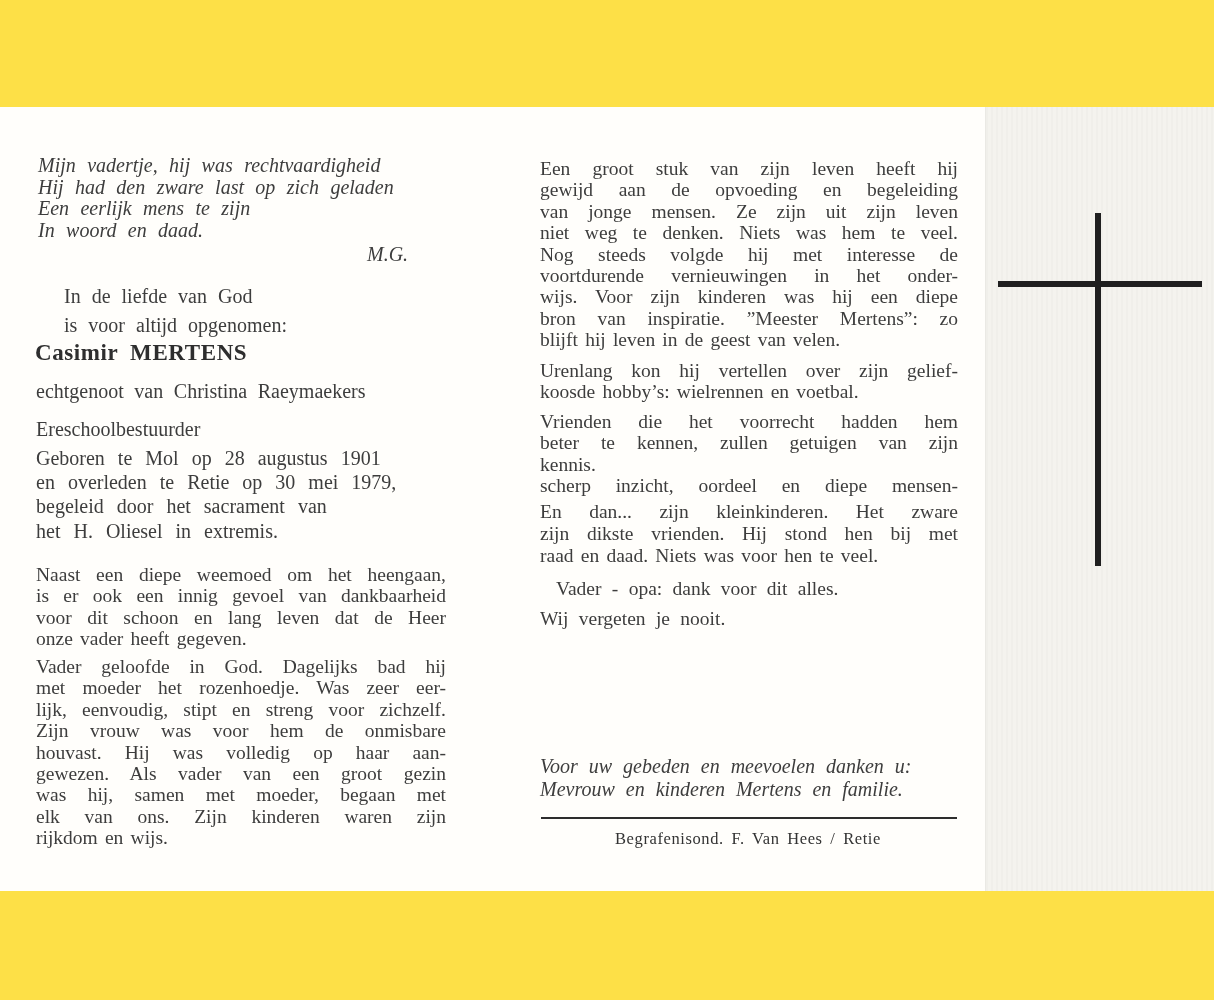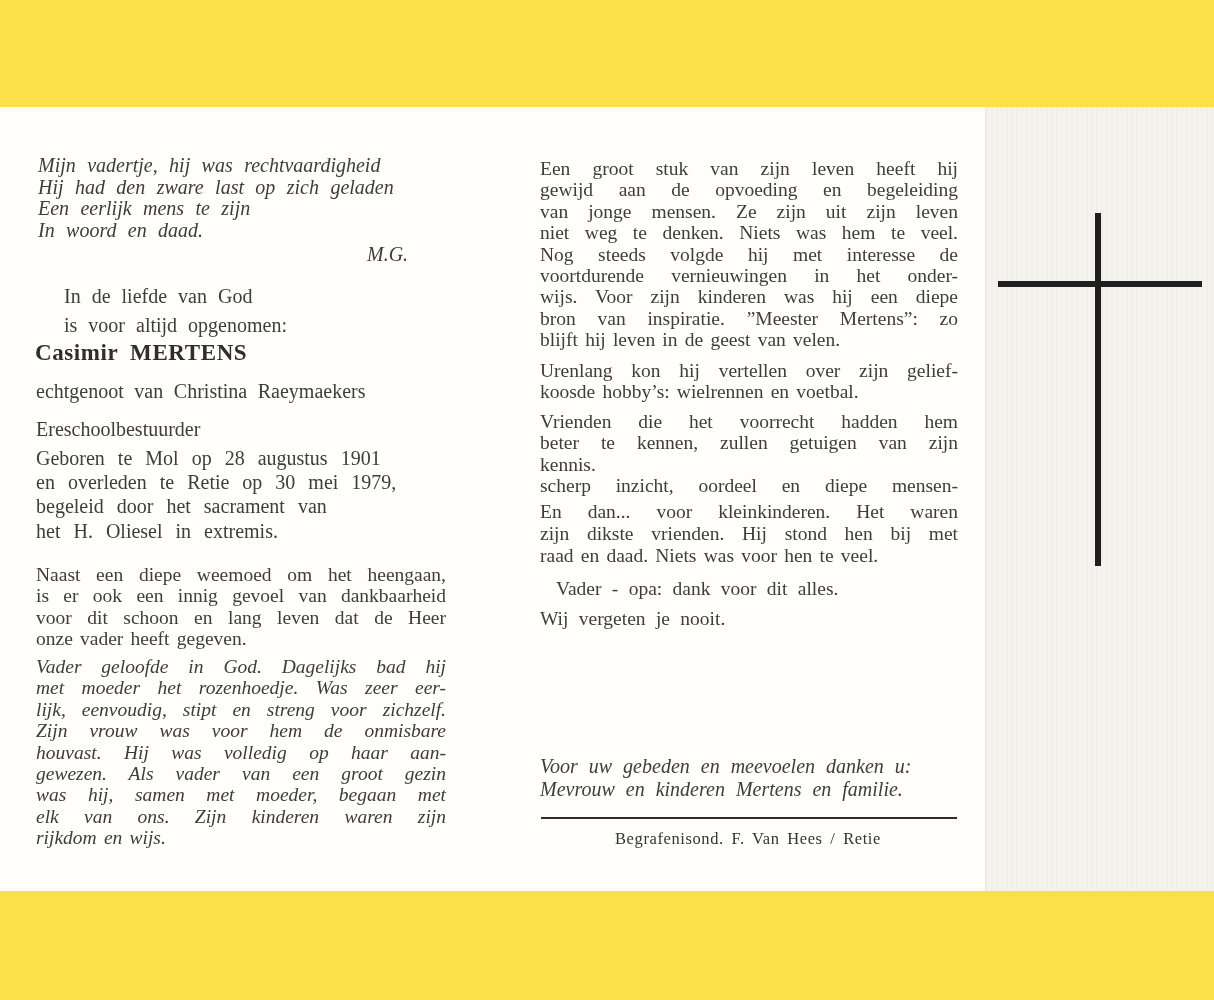--- a/index.html
+++ b/index.html
@@ -28,21 +28,21 @@
   .just{white-space:normal;text-align:justify;text-align-last:justify;-moz-text-align-last:justify;}
   .poem{left:38px;top:155px;width:410px;font-style:italic;font-size:20px;line-height:21.6px;word-spacing:0.32em;}
   .poem-attr{left:367px;top:243px;font-style:italic;font-size:20px;}
   .intro{left:36px;top:282px;width:410px;font-size:20px;line-height:28.5px;word-spacing:0.3em;margin-left:28px;}
   .name{left:35px;top:340px;font-size:23px;font-weight:bold;color:#2e2e2e;letter-spacing:0.6px;word-spacing:0.25em;}
   .spouse{left:36px;top:380px;font-size:20px;word-spacing:0.28em;}
   .honor{left:36px;top:418px;font-size:20px;word-spacing:0.25em;}
   .dates{left:36px;top:446px;width:412px;font-size:20px;line-height:24.2px;word-spacing:0.4em;}
   .par{font-size:19.5px;line-height:21.4px;word-spacing:0.12em;}
   .mourning{left:36px;top:564px;width:410px;}
-  .faith{left:36px;top:656px;width:410px;font-style:italic;}
+  .faith{left:36px;top:656px;width:410px;}
   .education{left:540px;top:158px;width:418px;}
   .hobbies{left:540px;top:360px;width:418px;}
   .friends{left:540px;top:411px;width:418px;}
   .grand{left:540px;top:501px;width:418px;line-height:21.8px;}
   .farewell1{left:556px;top:578px;font-size:19.5px;word-spacing:0.28em;}
   .farewell2{left:540px;top:608px;font-size:19.5px;word-spacing:0.28em;}
   .thanks{left:540px;top:755px;width:420px;font-style:italic;font-size:20px;line-height:22.5px;word-spacing:0.3em;}
   .rule{left:541px;top:817px;width:416px;height:2px;background:#2d2d2d;}
   .undertaker{left:540px;top:829px;width:416px;text-align:center;font-size:16.5px;letter-spacing:0.6px;word-spacing:0.18em;color:#333;}
 </style>
@@ -108,21 +108,21 @@
       <div class="line just">Urenlang kon hij vertellen over zijn gelief-</div>
       <div class="line">koosde hobby’s: wielrennen en voetbal.</div>
     </div>
   <div class="block par friends">
       <div class="line just">Vrienden die het voorrecht hadden hem</div>
       <div class="line just">beter te kennen, zullen getuigen van zijn</div>
       <div class="line">kennis.</div>
       <div class="line just">scherp inzicht, oordeel en diepe mensen-</div>
     </div>
   <div class="block par grand">
-      <div class="line just">En dan... voor kleinkinderen. Het waren</div>
+      <div class="line just">En dan... zijn kleinkinderen. Het zware</div>
       <div class="line just">zijn dikste vrienden. Hij stond hen bij met</div>
       <div class="line">raad en daad. Niets was voor hen te veel.</div>
     </div>
   <div class="block farewell1">Vader - opa: dank voor dit alles.</div>
   <div class="block farewell2">Wij vergeten je nooit.</div>
   <div class="block thanks">
       <div class="line">Voor uw gebeden en meevoelen danken u:</div>
       <div class="line">Mevrouw en kinderen Mertens en familie.</div>
     </div>
   <div class="block rule"></div>

